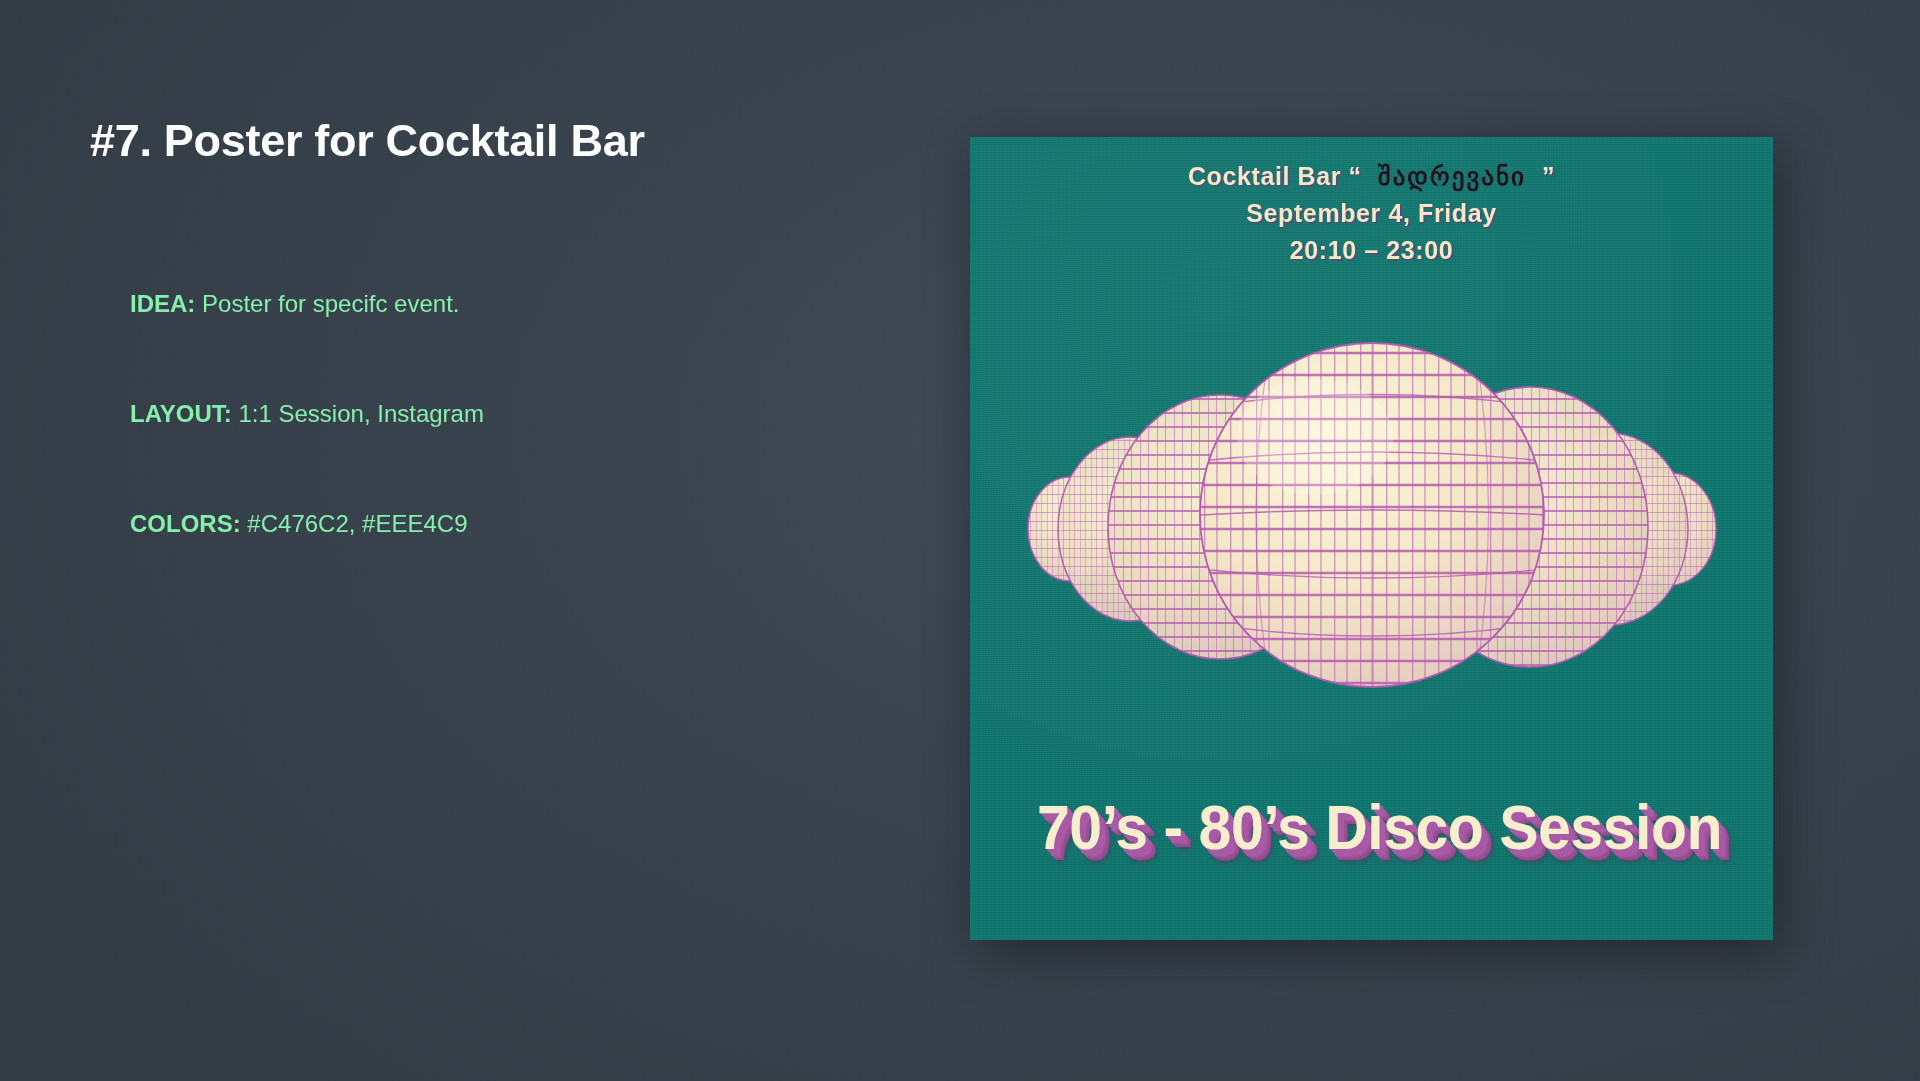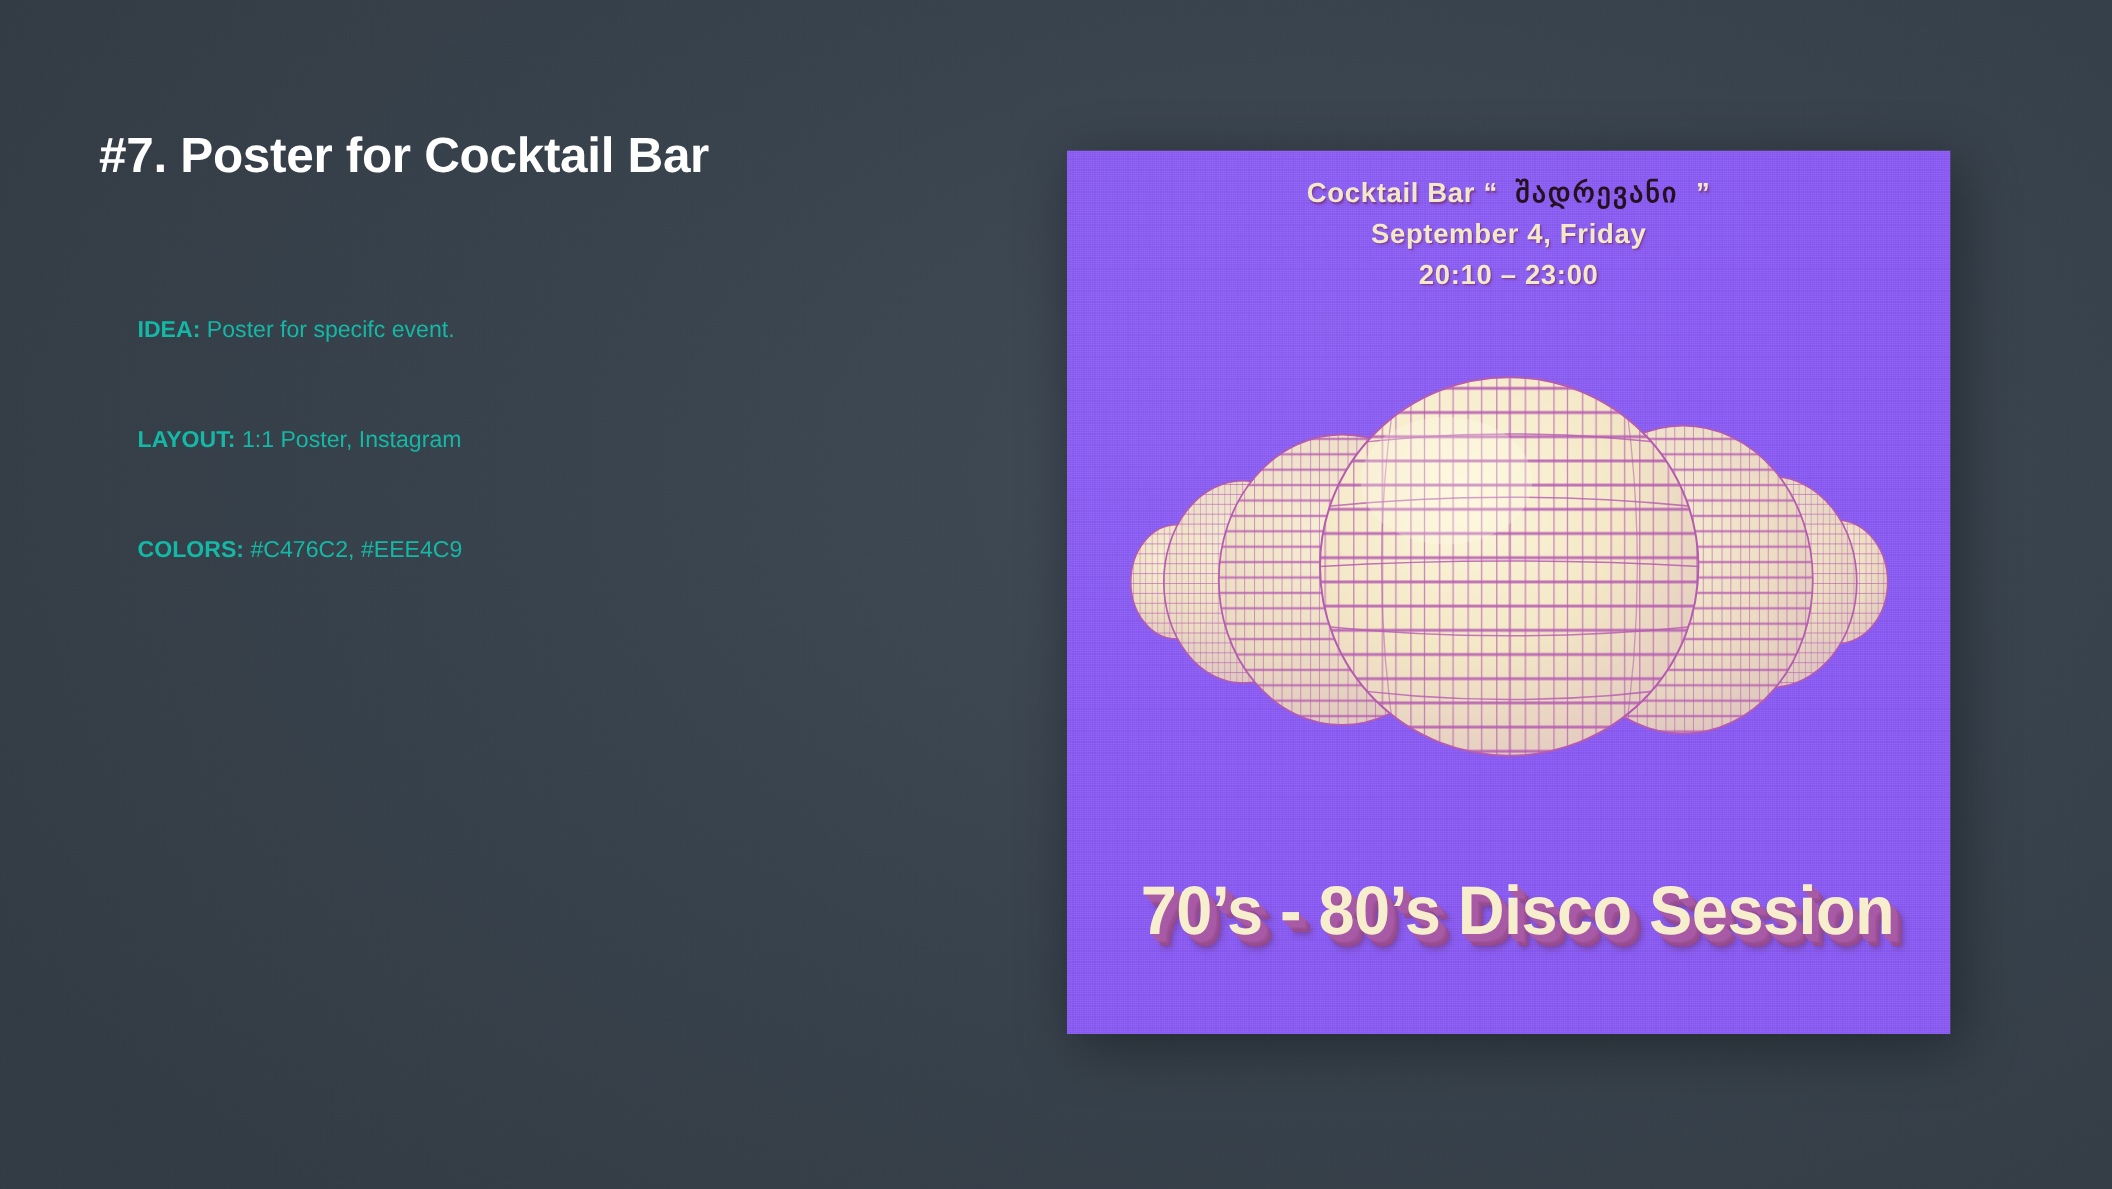--- a/index.html
+++ b/index.html
@@ -30,43 +30,43 @@
     color:#ffffff;
     font-weight:bold;
     font-size:45px;
     line-height:1.28;
     letter-spacing:-0.3px;
   }
   .title .line{ display:block; white-space:pre; }
 
   .spec-list{ margin-top:95px; }
   .spec-row{
-    color:#14b8a6;
-    font-size:21px;
+    color:#86efac;
+    font-size:24px;
     line-height:1.1;
     margin-bottom:31px;
     white-space:pre;
   }
   .spec-row .k{ font-weight:bold; }
   .spec-row .v{ font-weight:normal; }
 
   
   .poster-wrap{
     position:absolute; left:970px; top:137px;
     width:803px; height:803px;
   }
   .poster-shadow{
     position:absolute; left:8px; top:12px; width:803px; height:803px;
     background:#10141a;
     filter:blur(26px);
     opacity:.55;
   }
   .poster{
     position:absolute; inset:0;
-    background:#8b5cf6;
+    background:#0f766e;
     overflow:hidden;
   }
   .poster-noise{
     position:absolute; inset:0; pointer-events:none;
     opacity:.5;
     background-image:
       repeating-linear-gradient(0deg, rgba(255,255,255,.05) 0 1px, rgba(0,0,0,.05) 1px 2px),
       repeating-linear-gradient(90deg, rgba(255,255,255,.04) 0 1px, rgba(0,0,0,.04) 1px 2px),
       radial-gradient(circle at 30% 20%, rgba(255,255,255,.06), transparent 60%);
   }
@@ -130,21 +130,21 @@
     <span class="line">#7. Poster for Cocktail Bar</span>
   </div>
 
   <div class="spec-list">
 
     <div class="spec-row">
       <span class="k">IDEA:</span><span class="v"> Poster for specifc event.</span>
     </div>
 
     <div class="spec-row">
-      <span class="k">LAYOUT:</span><span class="v"> 1:1 Poster, Instagram</span>
+      <span class="k">LAYOUT:</span><span class="v"> 1:1 Session, Instagram</span>
     </div>
 
 
     <div class="spec-row">
       <span class="k">COLORS:</span><span class="v"> #C476C2, #EEE4C9</span>
     </div>
 
   </div>
 </div>
 

